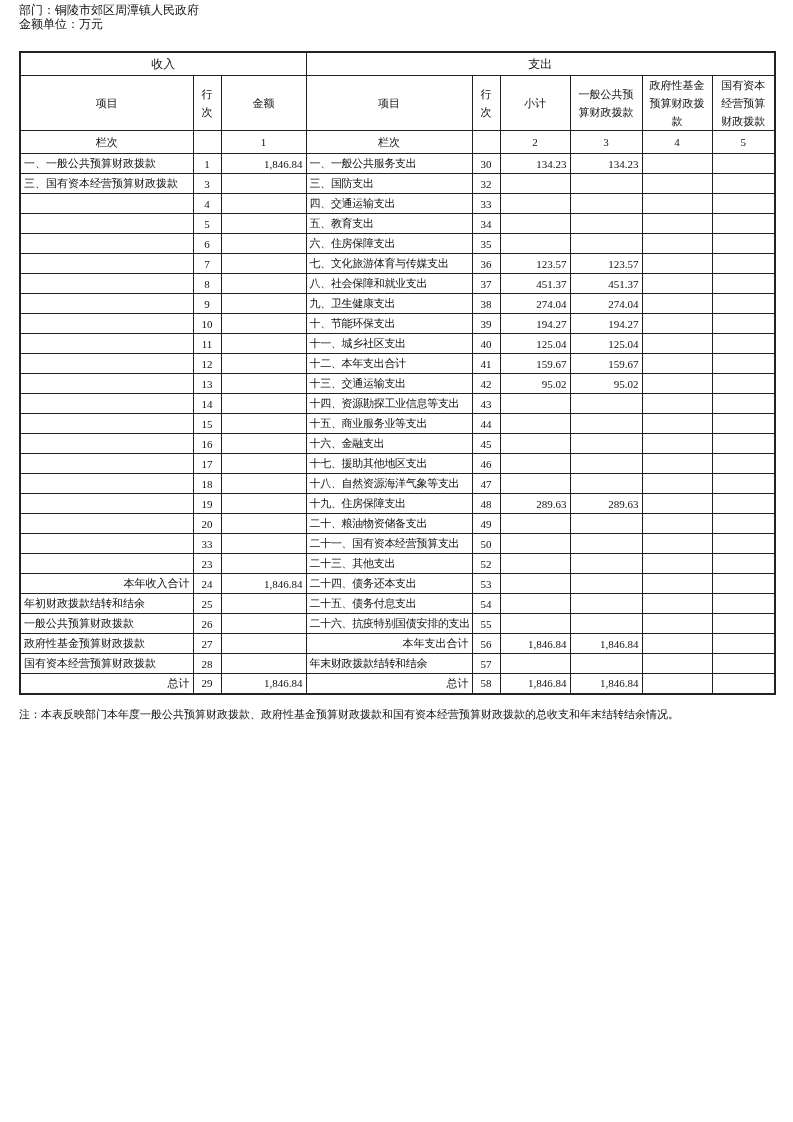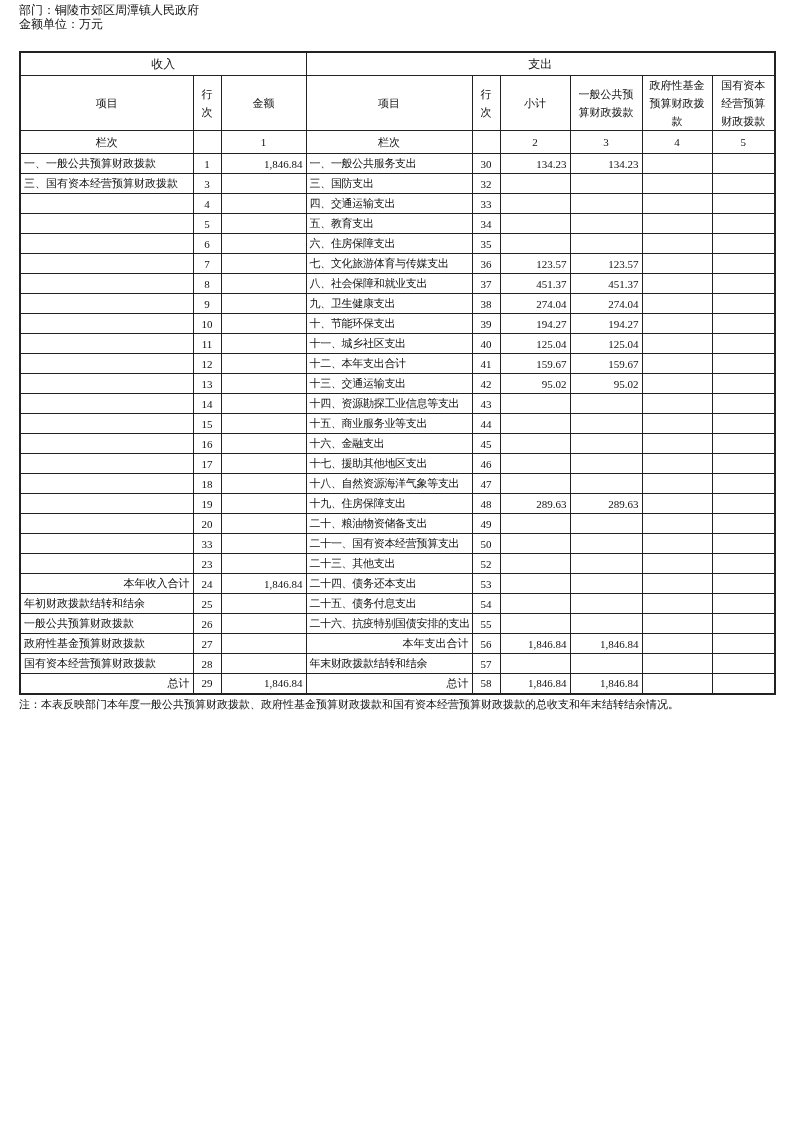--- a/index.html
+++ b/index.html
@@ -47,21 +47,21 @@
   tr.h-cols th { height:54px; text-align:center; white-space:normal; line-height:18px; padding:0 4px; }
   tr.h-index td { height:22px; text-align:center; }
   tbody.data tr { height:20px; }
   .c-item { text-align:left; padding-left:6px; }
   .c-eitem { letter-spacing:-0.3px; }
   .c-line { text-align:center; padding:0 1px; }
   .c-val  { text-align:right; padding-right:4px; }
   .indent { padding-left:14px; }
   .total  { text-align:right; font-weight:bold; padding-left:0; letter-spacing:0; }
   .note {
-    margin-top:2px;
+    margin-top:12px;
     font-size:11px; line-height:14px;
   }
 </style>
 </head>
 <body>
 
 <div class="page">
 
 
 

